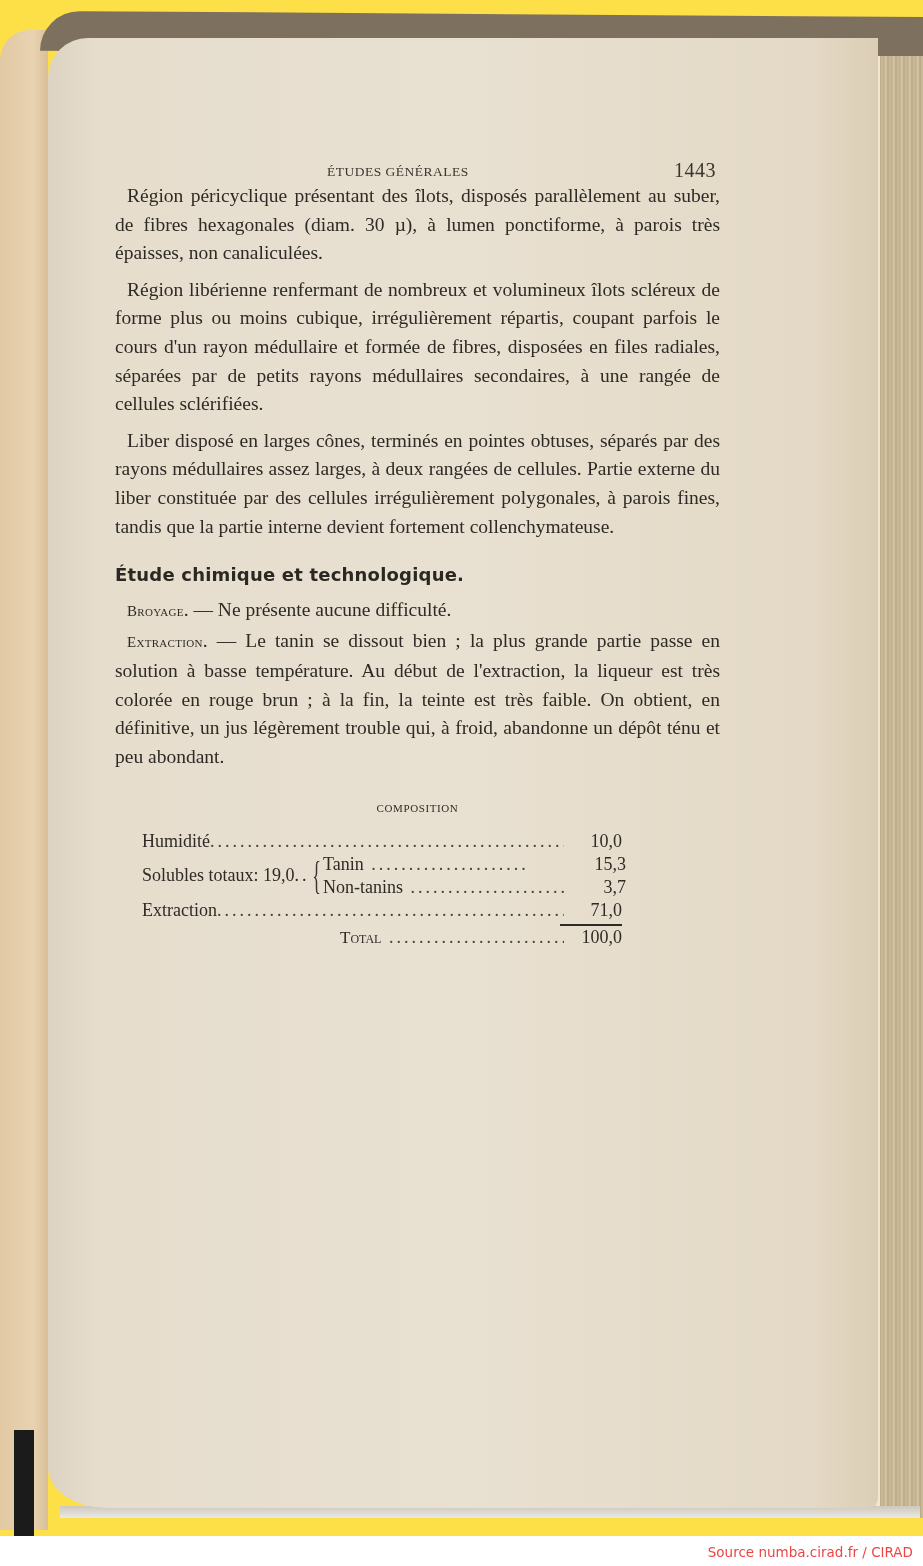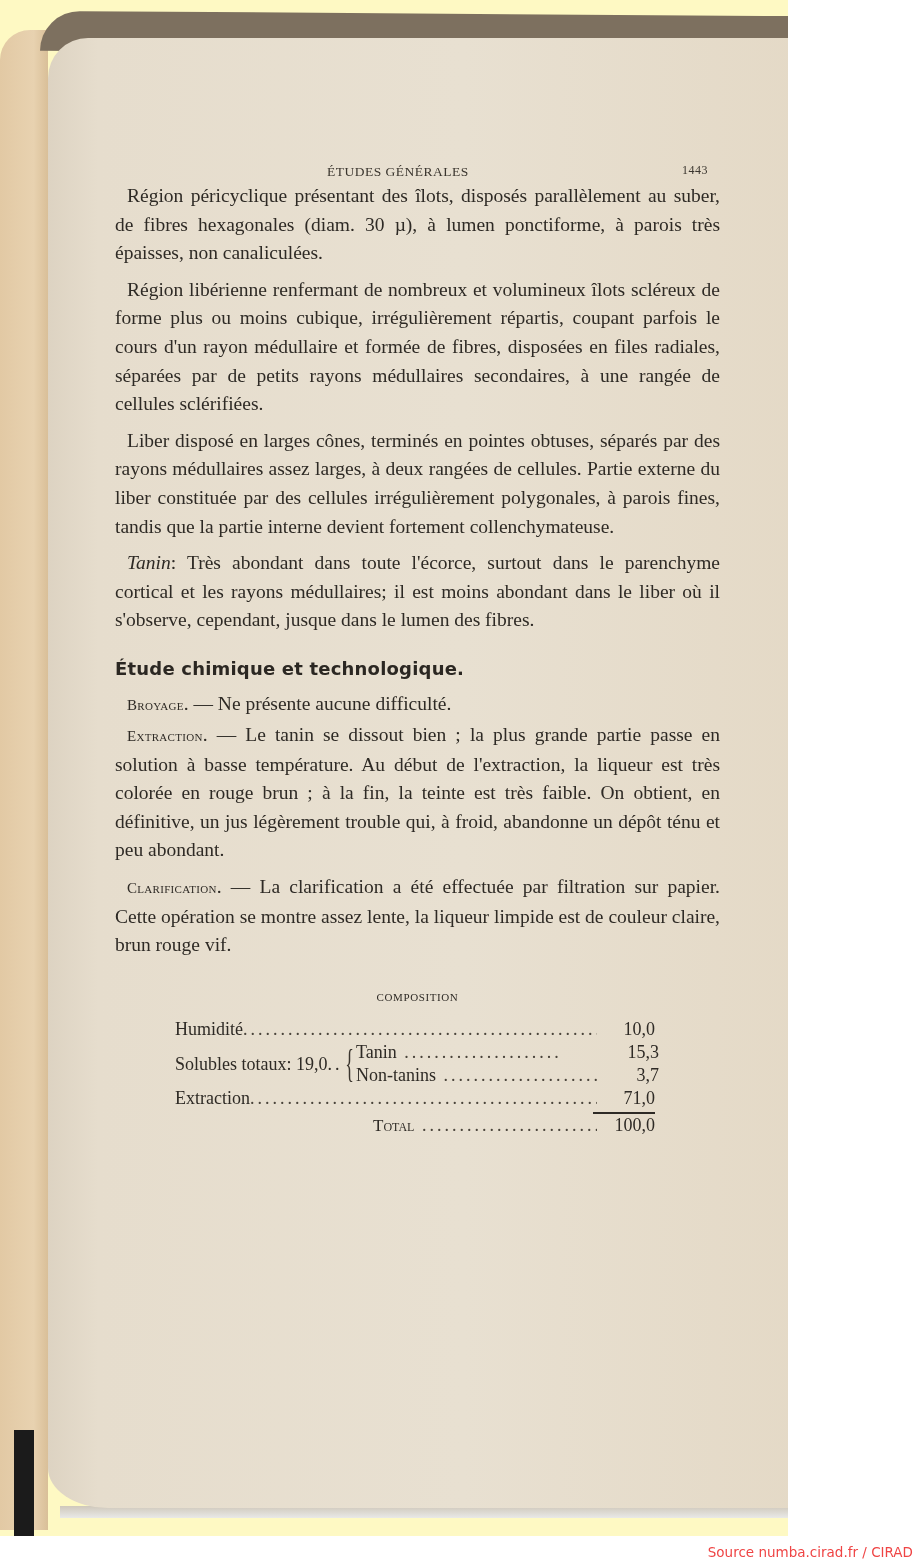--- a/index.html
+++ b/index.html
@@ -6,23 +6,23 @@
       margin: 0;
       padding: 0;
       width: 923px;
       height: 1566px;
       overflow: hidden;
       background: #ffffff;
       font-family: "Liberation Serif", "DejaVu Serif", serif;
     }
     .scan {
       position: relative;
-      width: 788px;
+      width: 923px;
       height: 1536px;
-      background: #fef9c3;
+      background: #fde047;
       overflow: hidden;
     }
     
     .left-leaf {
       position: absolute;
       left: 0; top: 30px;
       width: 48px; height: 1500px;
       background: linear-gradient(90deg, #e2c9a4 0%, #e8d2b0 70%, #d9bf98 100%);
       border-top-left-radius: 30px;
     }
@@ -88,22 +88,22 @@
       font-size: 13.5px;
       letter-spacing: 0.5px;
       color: #3a352e;
     }
     .running-head .title {
       position: absolute;
       left: 212px; top: 8px;
     }
     .running-head .pageno {
       position: absolute;
-      right: 12px; top: 6px;
-      font-size: 12px;
+      right: 4px; top: 6px;
+      font-size: 20px;
     }
     p {
       margin: 0 0 8px 0;
       text-indent: 12px;
     }
     p.tight { margin-bottom: 2px; }
     .em { font-style: italic; }
     .sc {
       font-variant: small-caps;
       font-size: 15px;
@@ -118,21 +118,21 @@
       letter-spacing: 0.2px;
     }
     .comp-title {
       text-align: center;
       font-variant: small-caps;
       font-size: 15px;
       letter-spacing: 0.6px;
       margin: 22px 0 8px 0;
     }
     .comp-table {
-      margin-left: 60px;
+      margin-left: 27px;
       width: 480px;
       font-size: 18px;
       line-height: 23px;
       color: #2e2a25;
     }
     .crow {
       display: flex;
       align-items: baseline;
     }
     .crow .lbl { white-space: nowrap; }
@@ -203,27 +203,25 @@
 
   <div class="content">
     <div class="running-head">
       <span class="title">ÉTUDES GÉNÉRALES</span>
       <span class="pageno">1443</span>
     </div>
 
     <p>Région péricyclique présentant des îlots, disposés parallèlement au suber, de fibres hexagonales (diam. 30 µ), à lumen ponctiforme, à parois très épaisses, non canaliculées.</p>
     <p>Région libérienne renfermant de nombreux et volumineux îlots scléreux de forme plus ou moins cubique, irrégulièrement répartis, coupant parfois le cours d'un rayon médullaire et formée de fibres, disposées en files radiales, séparées par de petits rayons médullaires secondaires, à une rangée de cellules sclérifiées.</p>
     <p>Liber disposé en larges cônes, terminés en pointes obtuses, séparés par des rayons médullaires assez larges, à deux rangées de cellules. Partie externe du liber constituée par des cellules irrégulièrement polygonales, à parois fines, tandis que la partie interne devient fortement collenchymateuse.</p>
-    <p><span class="em">Tanin</span><span>: Très abondant dans toute l'écorce, surtout dans le parenchyme cortical et les rayons médullaires; il est moins abondant dans le liber où il s'observe, cependant, jusque dans le lumen des fibres.</span></p>
 
     <h2>Étude chimique et technologique.</h2>
 
     <p class="tight"><span class="sc">Broyage</span><span>. — Ne présente aucune difficulté.</span></p>
     <p><span class="sc">Extraction</span><span>. — Le tanin se dissout bien ; la plus grande partie passe en solution à basse température. Au début de l'extraction, la liqueur est très colorée en rouge brun ; à la fin, la teinte est très faible. On obtient, en définitive, un jus légèrement trouble qui, à froid, abandonne un dépôt ténu et peu abondant.</span></p>
-    <p class="tight"><span class="sc">Clarification</span><span>. — La clarification a été effectuée par filtration sur papier. Cette opération se montre assez lente, la liqueur limpide est de couleur claire, brun rouge vif.</span></p>
 
     <div class="comp-title">composition</div>
 
     <div class="comp-table">
       <div class="crow">
         <span class="lbl">Humidité</span>
         <span class="dots">......................................................................</span>
         <span class="val">10,0</span>
       </div>
 

